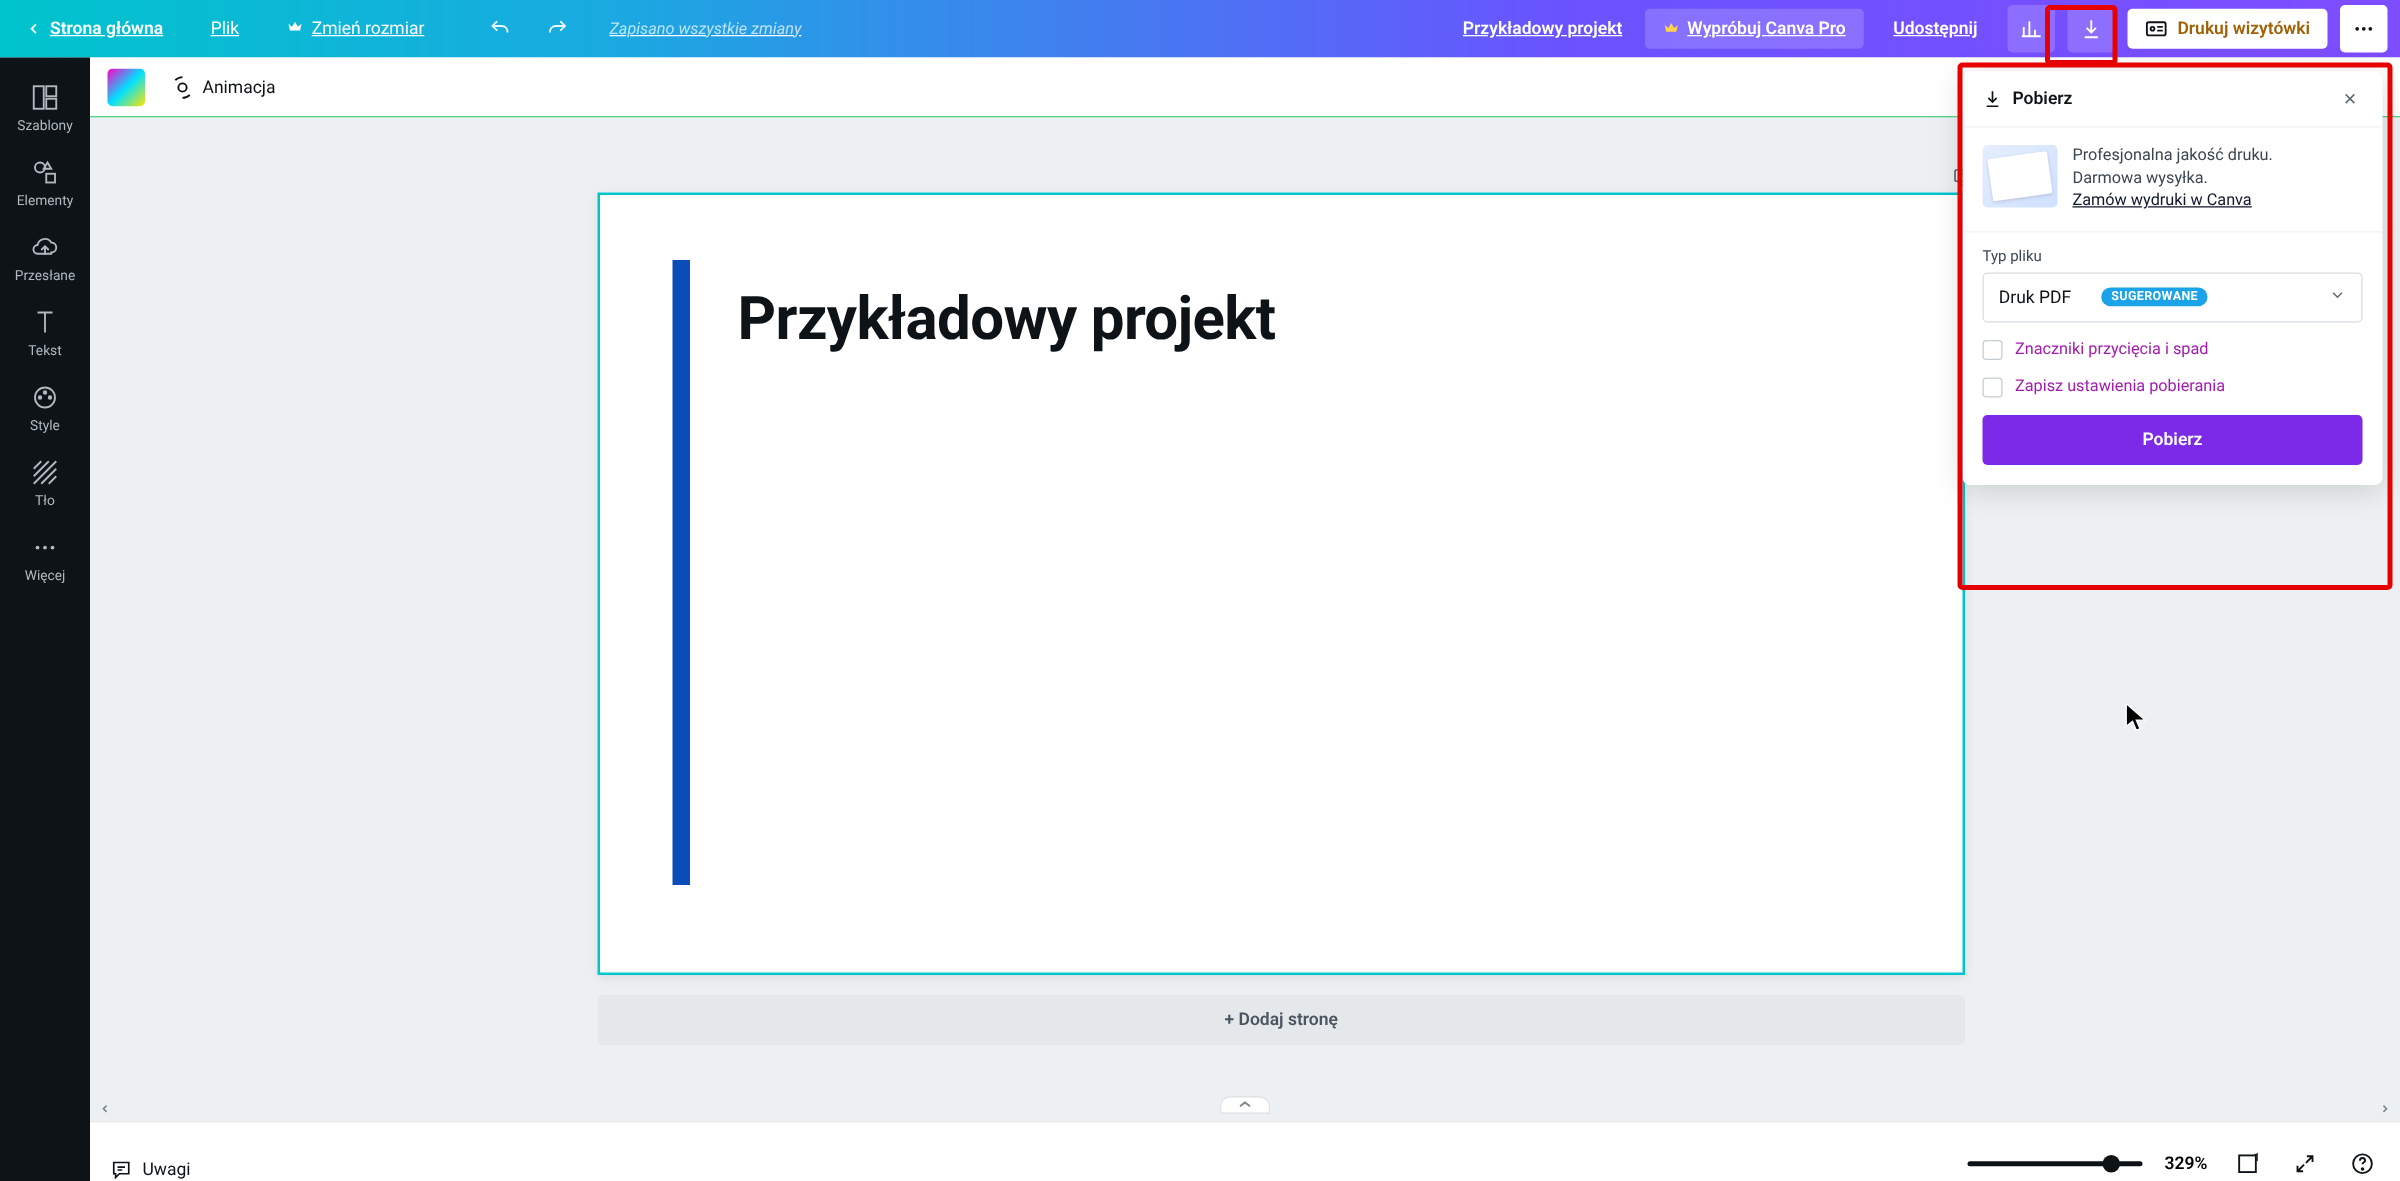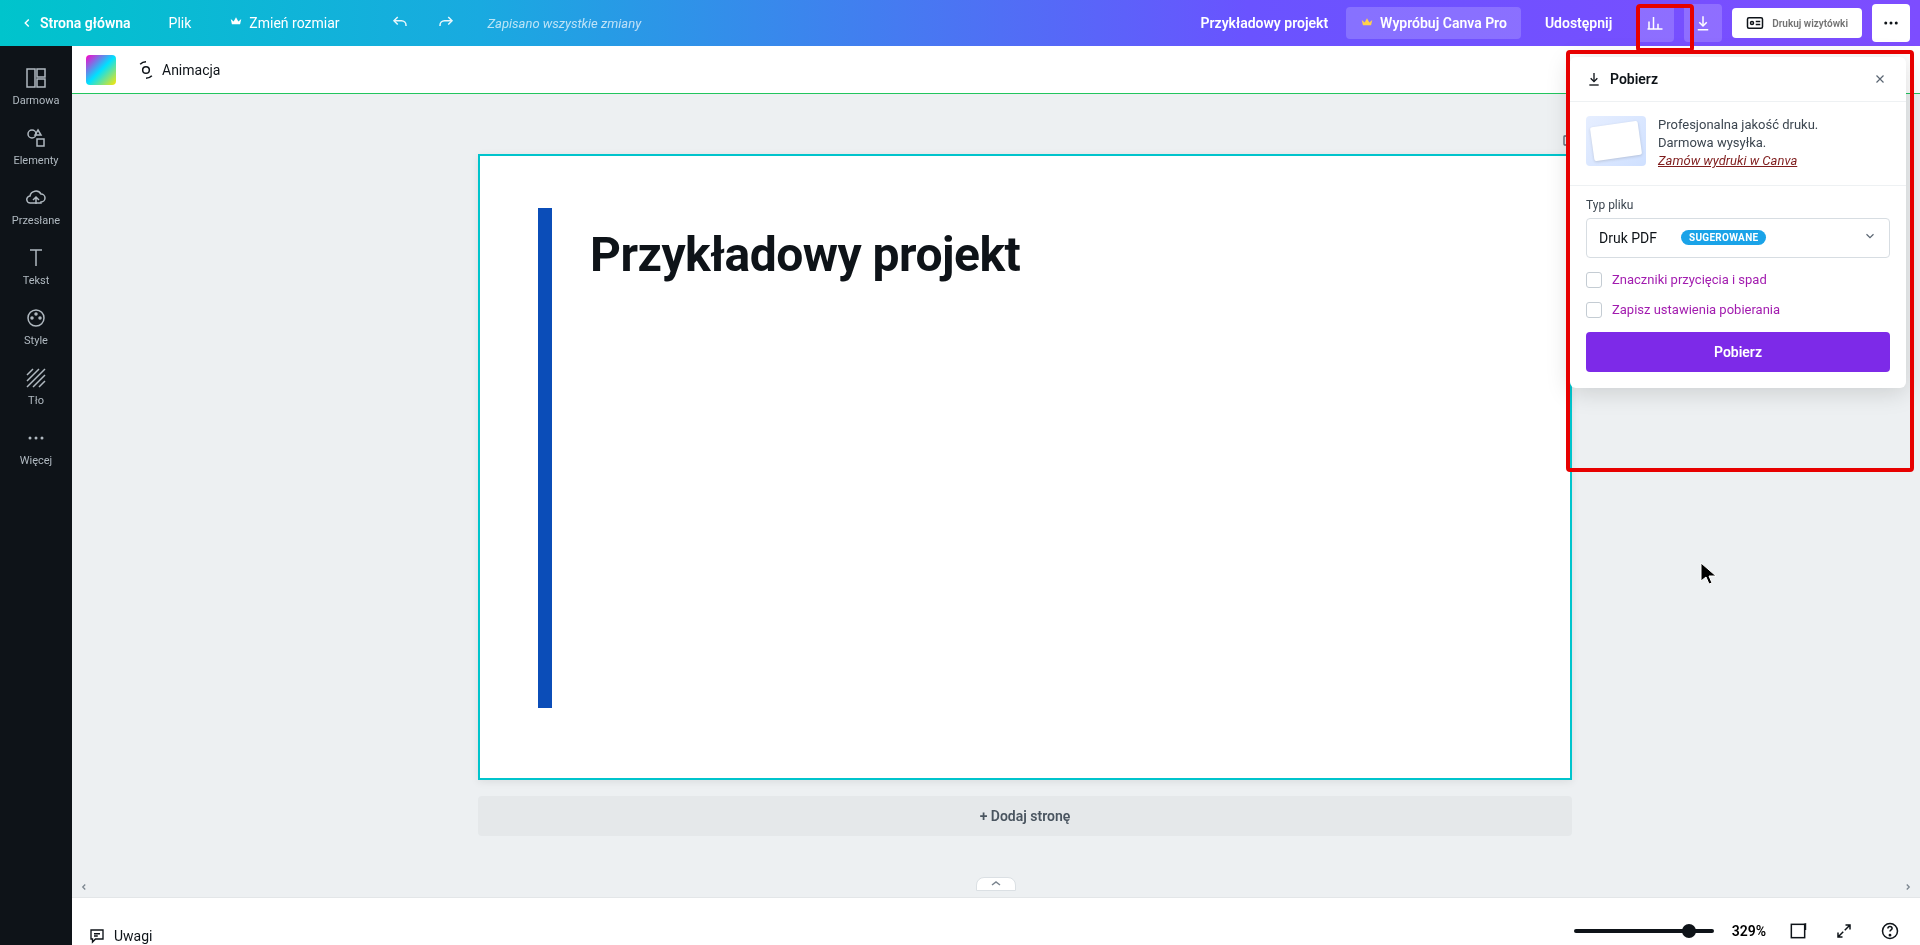--- a/index.html
+++ b/index.html
@@ -1,35 +1,35 @@
 <!DOCTYPE html>
 <html><head>
 <meta charset="utf-8">
 <style>
 * { margin:0; padding:0; box-sizing:border-box; font-family:-apple-system,BlinkMacSystemFont,"Segoe UI",Roboto,sans-serif; }
 body { width:1920px; height:945px; overflow:hidden; background:#edf0f2; position:relative; }
 
 
-.topbar { height:46px; background:linear-gradient(90deg,#00c4cc 0%,#19aae0 25%,#6a53ff 65%,#7d4dff 100%); display:flex; align-items:center; color:#fff; font-size:14px; padding:0 10px; gap:8px; }
+.topbar { height:46px; background:linear-gradient(90deg,#00c4cc 0%,#19aae0 25%,#6a53ff 65%,#7d4dff 100%); display:flex; align-items:center; color:#fff; font-size:14px; padding:0 10px; gap:8px;text-decoration:underline; }
 .topbar .left { display:flex; align-items:center; gap:18px; flex:0 0 auto; }
 .topbar .home { display:flex; align-items:center; gap:6px; font-weight:600; padding:6px 10px; cursor:pointer; }
 .topbar .menu-item { padding:6px 10px; cursor:pointer; }
 .topbar .resize { display:flex; gap:6px; padding:6px 10px; cursor:pointer; }
 .topbar .sep { width:0; height:20px; }
 .topbar .icon-btn { width:28px; height:28px; display:flex; align-items:center; justify-content:center; cursor:pointer; opacity:.9; }
 .topbar .status { color:rgba(255,255,255,.7); font-style:italic; font-size:13px; margin-left:10px; }
 .topbar .spacer { flex:1; }
 .topbar .right { display:flex; align-items:center; gap:10px; }
 .topbar .proj-name { font-weight:600; padding:4px 8px; }
 .topbar .btn-pro { background:rgba(255,255,255,.18); border-radius:4px; padding:8px 14px; display:flex; align-items:center; gap:6px; cursor:pointer; font-weight:600; }
 .topbar .btn-share { padding:8px 14px; cursor:pointer; font-weight:600; }
 .topbar .sqbtn { width:38px; height:38px; display:flex; align-items:center; justify-content:center; border-radius:4px; cursor:pointer; }
 .topbar .sqbtn.pub { background:rgba(255,255,255,.18); }
 .topbar .sqbtn.dl { background:rgba(255,255,255,.18); }
-.topbar .print-btn { background:#fff; color:#737373; border-radius:4px; padding:8px 14px; display:flex; align-items:center; gap:8px; cursor:pointer; font-weight:600; font-size:10px; }
+.topbar .print-btn { background:#fff; color:#a16207; border-radius:4px; padding:8px 14px; display:flex; align-items:center; gap:8px; cursor:pointer; font-weight:600; font-size:14px; }
 .topbar .more-btn { background:#fff; color:#0e1318; border-radius:4px; width:38px; height:38px; display:flex; align-items:center; justify-content:center; cursor:pointer; }
 
 
 .hl-dl { position:absolute; top:4px; left:1636px; width:58px; height:48px; border:4px solid #e70000; border-radius:4px; z-index:50; pointer-events:none; }
 .hl-panel { position:absolute; top:50px; left:1566px; width:348px; height:422px; border:4px solid #e70000; border-radius:4px; z-index:50; pointer-events:none; }
 
 
 .sidebar { position:absolute; top:46px; left:0; width:72px; height:calc(100% - 46px); background:#0e1318; display:flex; flex-direction:column; padding-top:10px; }
 .sidebar .sitem { height:60px; display:flex; flex-direction:column; align-items:center; justify-content:center; gap:4px; color:#b0b9c0; font-size:11px; cursor:pointer; }
 .sidebar .sitem svg { width:24px; height:24px; }
@@ -65,21 +65,21 @@
 
 
 .dl-panel { position:absolute; top:57px; right:14px; width:336px; background:#fff; border-radius:6px; box-shadow:0 4px 24px rgba(0,0,0,.15); z-index:40; padding-bottom:16px; }
 .dl-panel .hdr { display:flex; align-items:center; justify-content:space-between; padding:12px 16px; border-bottom:1px solid #eef1f3; }
 .dl-panel .hdr .ttl { display:flex; align-items:center; gap:8px; font-size:14px; font-weight:600; color:#0e1318; }
 .dl-panel .hdr .close { width:20px; height:20px; cursor:pointer; color:#5a6572; display:flex; align-items:center; justify-content:center; }
 .dl-panel .promo { display:flex; gap:12px; padding:14px 16px; border-bottom:1px solid #eef1f3; }
 .dl-panel .promo .thumb { width:60px; height:50px; background:linear-gradient(135deg,#e6eeff,#cfe0ff); border-radius:4px; position:relative; flex-shrink:0; }
 .dl-panel .promo .thumb::before { content:""; position:absolute; inset:8px 6px; background:#fff; border-radius:2px; box-shadow:0 1px 3px rgba(0,0,0,.15); transform:rotate(-8deg); }
 .dl-panel .promo .txt { font-size:13px; color:#3c4650; line-height:1.4; }
-.dl-panel .promo .txt a { color:#7f1d1d; text-decoration:underline; cursor:pointer;font-style:italic; }
+.dl-panel .promo .txt a { color:#0f172a; text-decoration:underline; cursor:pointer; }
 .dl-panel .body { padding:12px 16px 0; }
 .dl-panel .lbl { font-size:12px; color:#3c4650; margin-bottom:6px; }
 .dl-panel .select { border:1px solid #d7dde2; border-radius:4px; height:40px; display:flex; align-items:center; padding:0 12px; gap:24px; cursor:pointer; margin-bottom:14px; }
 .dl-panel .select .val { font-size:14px; color:#0e1318; }
 .dl-panel .select .badge { background:#1aa3e8; color:#fff; font-size:10px; font-weight:700; padding:2px 8px; border-radius:10px; letter-spacing:.3px; }
 .dl-panel .select .chev { margin-left:auto; color:#5a6572; }
 .dl-panel .chk { display:flex; align-items:center; gap:10px; font-size:13px; color:#a21caf; margin-bottom:14px; cursor:pointer; }
 .dl-panel .chk .box { width:16px; height:16px; border:1px solid #c4ccd3; border-radius:3px; }
 .dl-panel .dl-btn { background:#7d2ae8; color:#fff; font-weight:600; font-size:14px; height:40px; border-radius:4px; display:flex; align-items:center; justify-content:center; cursor:pointer; margin:4px 16px 0; }
 
@@ -162,21 +162,21 @@
 <div class="hl-dl"></div>
 <div class="hl-panel"></div>
 
 <div class="sidebar">
   <div class="sitem">
     <svg viewBox="0 0 24 24" fill="none" stroke="currentColor" stroke-width="1.5">
         <rect x="3" y="3" width="8" height="18"></rect>
         <rect x="13" y="3" width="8" height="8"></rect>
         <rect x="13" y="13" width="8" height="8"></rect>
       </svg>
-    <span>Darmowa</span>
+    <span>Szablony</span>
   </div>
   <div class="sitem">
     <svg viewBox="0 0 24 24" fill="none" stroke="currentColor" stroke-width="1.5">
         <circle cx="8" cy="8" r="4"></circle>
         <rect x="13" y="13" width="7" height="7"></rect>
         <path d="M14 4l3 5h-6z"></path>
       </svg>
     <span>Elementy</span>
   </div>
   <div class="sitem">

